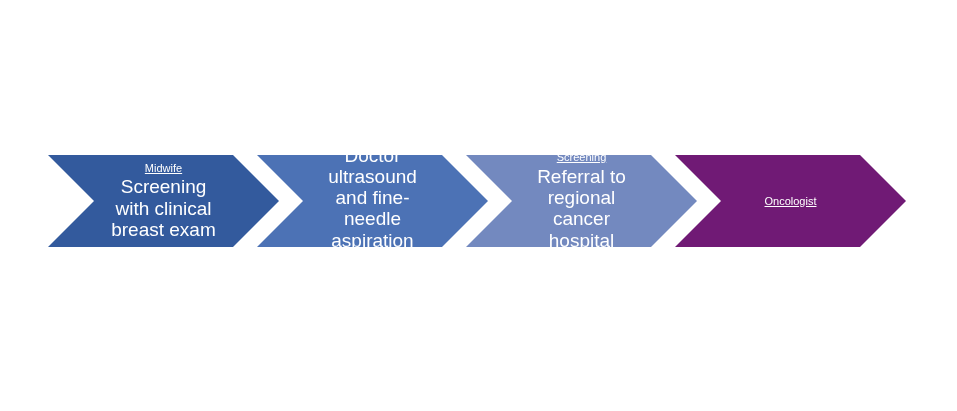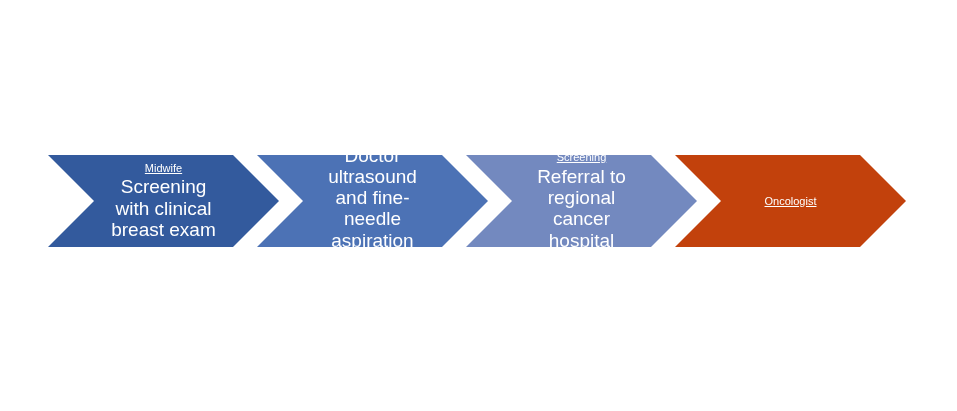--- a/index.html
+++ b/index.html
@@ -71,19 +71,19 @@
     </div>
   </div>
 
   <div class="chevron" style="left: 466px; background-color: rgb(115, 137, 191);">
     <div class="chevron-inner">
       <div class="step-title">Screening</div>
       <div class="step-desc">Referral to regional cancer hospital</div>
     </div>
   </div>
 
-  <div class="chevron" style="left: 675px; background-color: #c2410c;">
+  <div class="chevron" style="left: 675px; background-color: #701a75;">
     <div class="chevron-inner">
       <div class="step-title">Oncologist</div>
     </div>
   </div>
 
 </div>
 
 </body></html>

